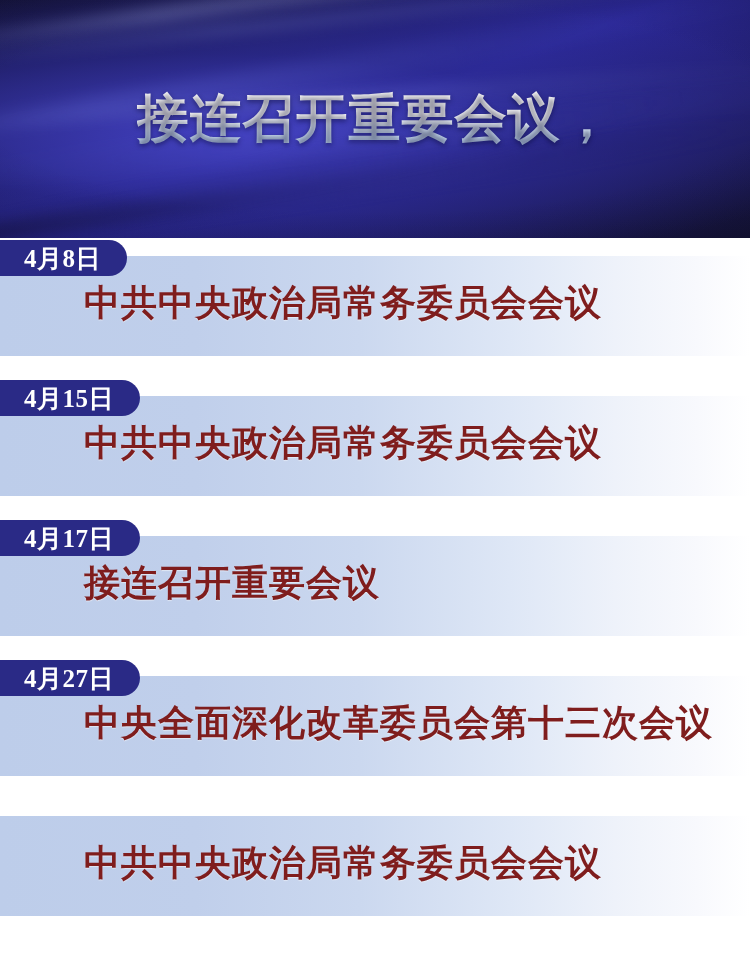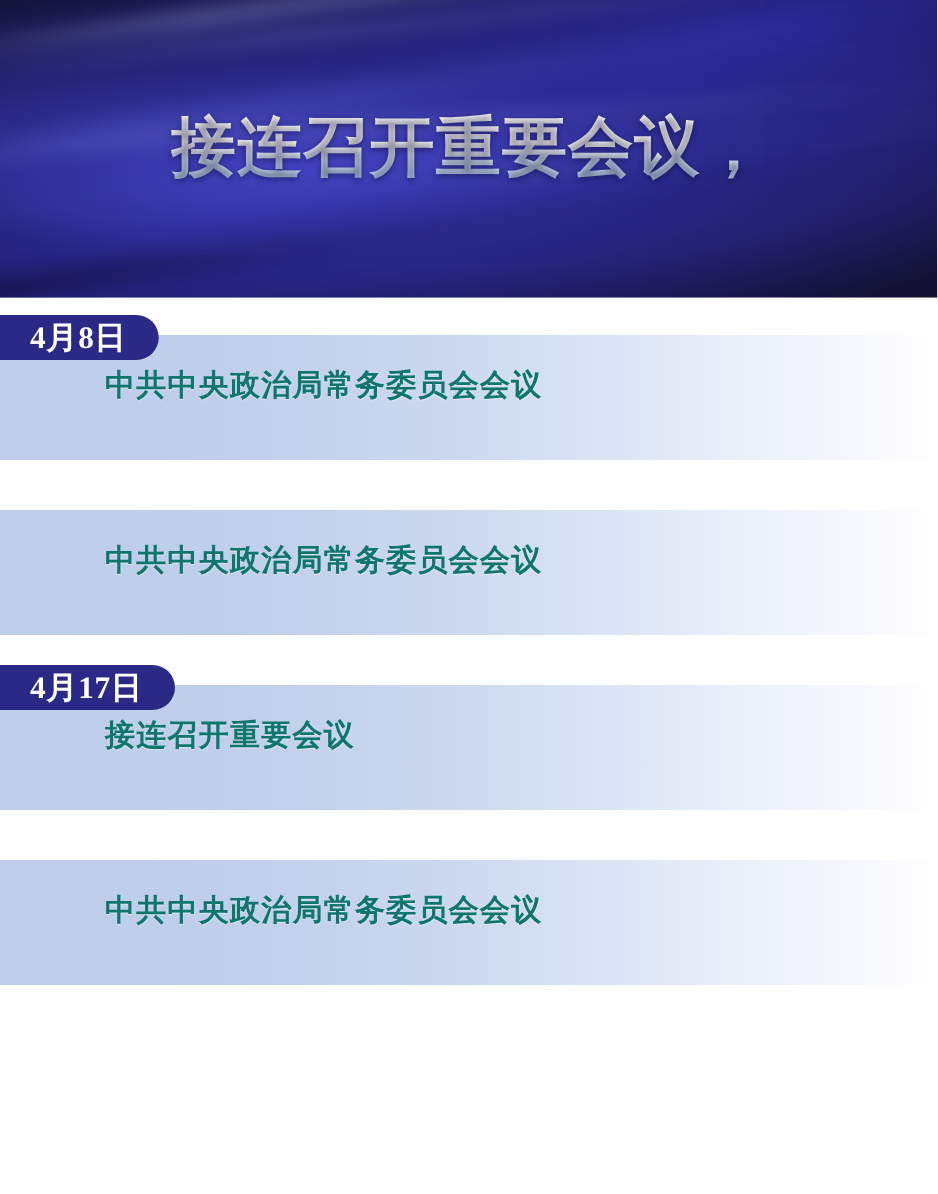--- a/index.html
+++ b/index.html
@@ -94,21 +94,21 @@
     background-clip: text;
     color: transparent;
     -webkit-text-fill-color: transparent;
     text-shadow: 0 2px 5px rgba(5,5,35,.45);
   }
   .title-line.l2 { font-size: 54px; }
 
   
   .rows {
     position: absolute;
-    top: 238px;
+    top: 226px;
     left: 0;
     width: 680px;
     text-align: right;
   }
   .row {
     position: relative;
     width: 750px;
     height: 140px;
   }
   .band {
@@ -148,24 +148,24 @@
     font-size: 25px;
     line-height: 1;
     letter-spacing: 0.5px;
     white-space: nowrap;
   }
   .meeting {
     position: absolute;
     left: 84px;
     top: 58px;
     z-index: 2;
-    color: #0f766e;
+    color: #7f1d1d;
     font-family: "Liberation Serif", "DejaVu Serif", serif;
     font-weight: bold;
-    font-size: 24px;
+    font-size: 36px;
     line-height: 1.1;
     letter-spacing: 1px;
     white-space: nowrap;
     text-shadow: 0 1px 1px rgba(255,255,255,.5);
   }
 </style>
 </head>
 <body>
 
 <div id="poster">
@@ -191,31 +191,41 @@
     <div class="row">
       <div class="band"></div>
       <div class="badge">
         <span class="badge-text">4月8日</span>
       </div>
       <div class="meeting">中共中央政治局常务委员会会议</div>
     </div>
 
     <div class="row">
       <div class="band"></div>
+      <div class="badge">
+        <span class="badge-text">4月15日</span>
+      </div>
       <div class="meeting">中共中央政治局常务委员会会议</div>
     </div>
 
     <div class="row">
       <div class="band"></div>
       <div class="badge">
         <span class="badge-text">4月17日</span>
       </div>
       <div class="meeting">接连召开重要会议</div>
     </div>
 
+    <div class="row">
+      <div class="band"></div>
+      <div class="badge">
+        <span class="badge-text">4月27日</span>
+      </div>
+      <div class="meeting">中央全面深化改革委员会第十三次会议</div>
+    </div>
 
     <div class="row">
       <div class="band"></div>
       <div class="meeting">中共中央政治局常务委员会会议</div>
     </div>
 
   </div>
 </div>
 
 </body></html>

